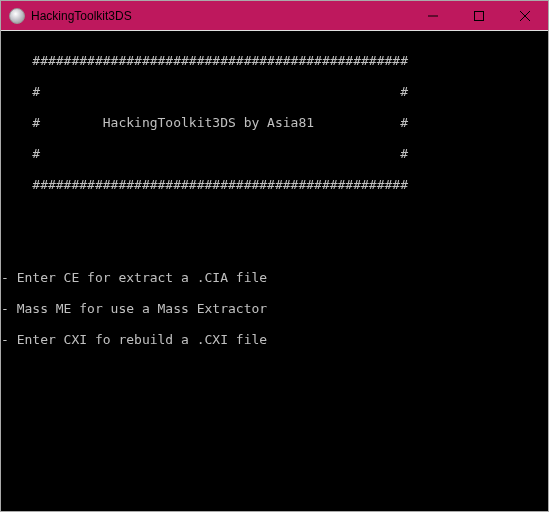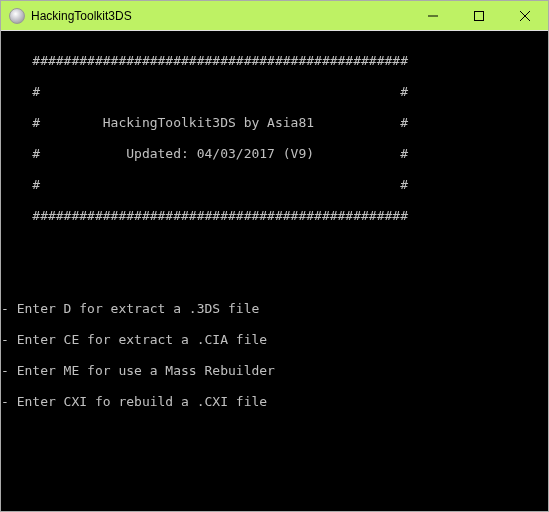--- a/index.html
+++ b/index.html
@@ -6,21 +6,21 @@
     body {
       font-family: "Segoe UI", Tahoma, sans-serif;
       background: #fff;
       width: 549px;
       height: 512px;
       overflow: hidden;
       border: 1px solid #aaa;
     }
     .titlebar {
       height: 30px;
-      background: #bef264;
+      background: #be185d;
       display: flex;
       align-items: center;
       padding-left: 8px;
       border-bottom: 1px solid #e0e0e0;
     }
     .appicon {
       width: 16px;
       height: 16px;
       border-radius: 50%;
       background: radial-gradient(circle at 40% 35%, #fff 0%, #c9c9d0 45%, #888 100%);
@@ -79,28 +79,26 @@
       <line x1="0" y1="0" x2="10" y2="10" stroke="#000" stroke-width="1"></line>
       <line x1="10" y1="0" x2="0" y2="10" stroke="#000" stroke-width="1"></line>
     </svg>
   </div>
 </div>
 
 <div class="console">
 <span class="cline">    ################################################</span>
 <span class="cline">    #                                              #</span>
 <span class="cline">    #        HackingToolkit3DS by Asia81           #</span>
-<span class="cline">    #           Updated: 04/03/2017 (V9)           #</span>
 <span class="cline">    #                                              #</span>
 <span class="cline">    ################################################</span>
 <span class="cline"> </span>
 <span class="cline"> </span>
-<span class="cline">- Enter D for extract a .3DS file</span>
 <span class="cline">- Enter CE for extract a .CIA file</span>
-<span class="cline">- Enter ME for use a Mass Rebuilder</span>
+<span class="cline">- Mass ME for use a Mass Extractor</span>
 <span class="cline">- Enter CXI fo rebuild a .CXI file</span>
 
 
 
 
 
 
 
 
 

